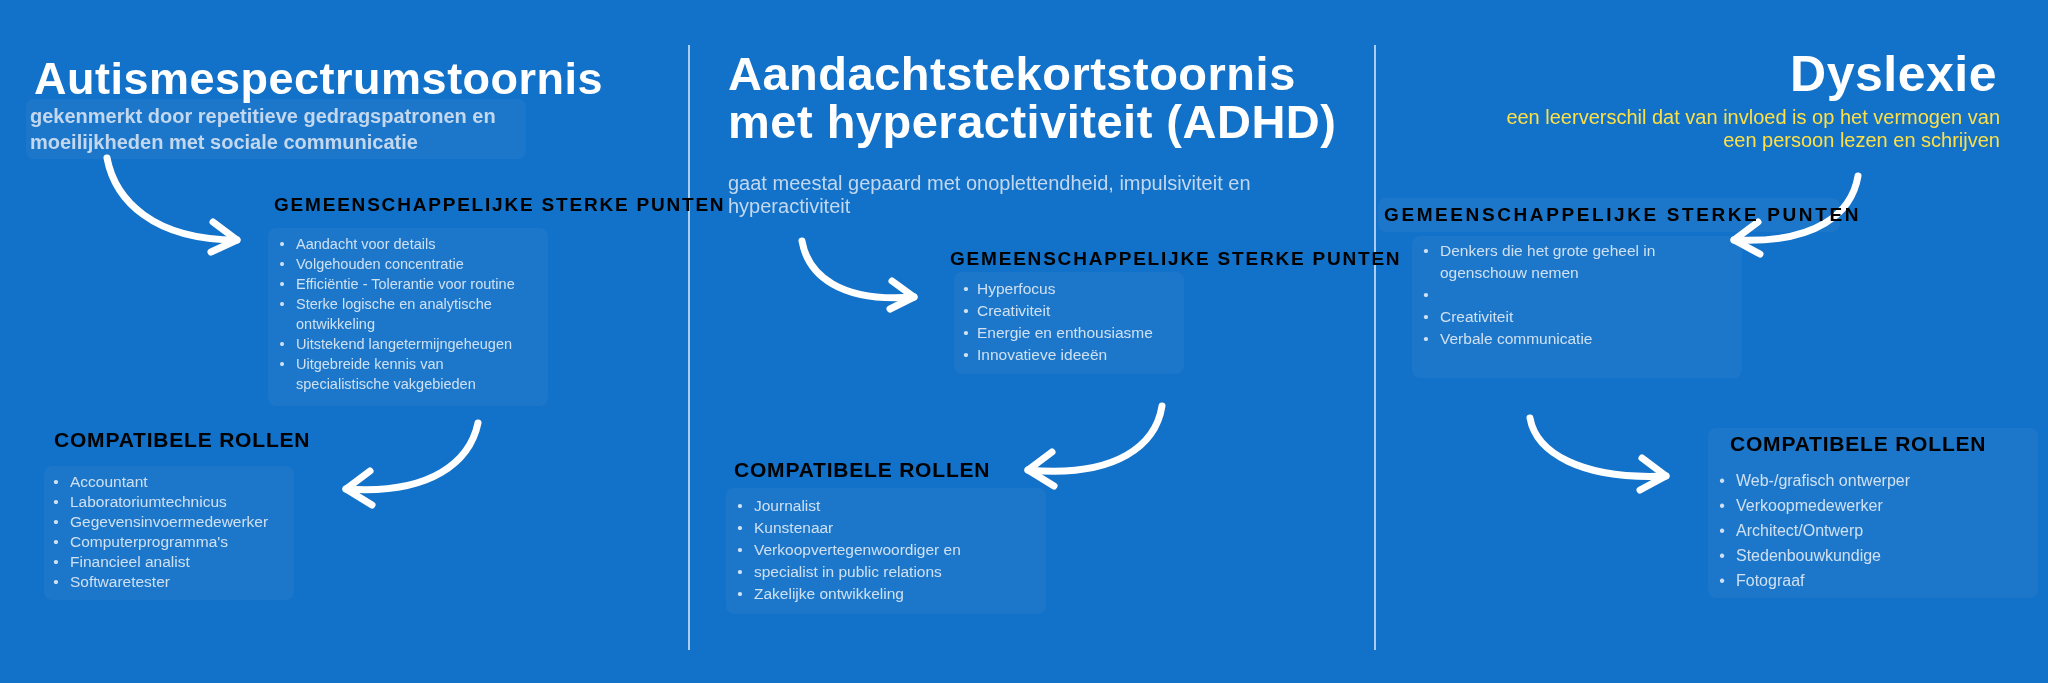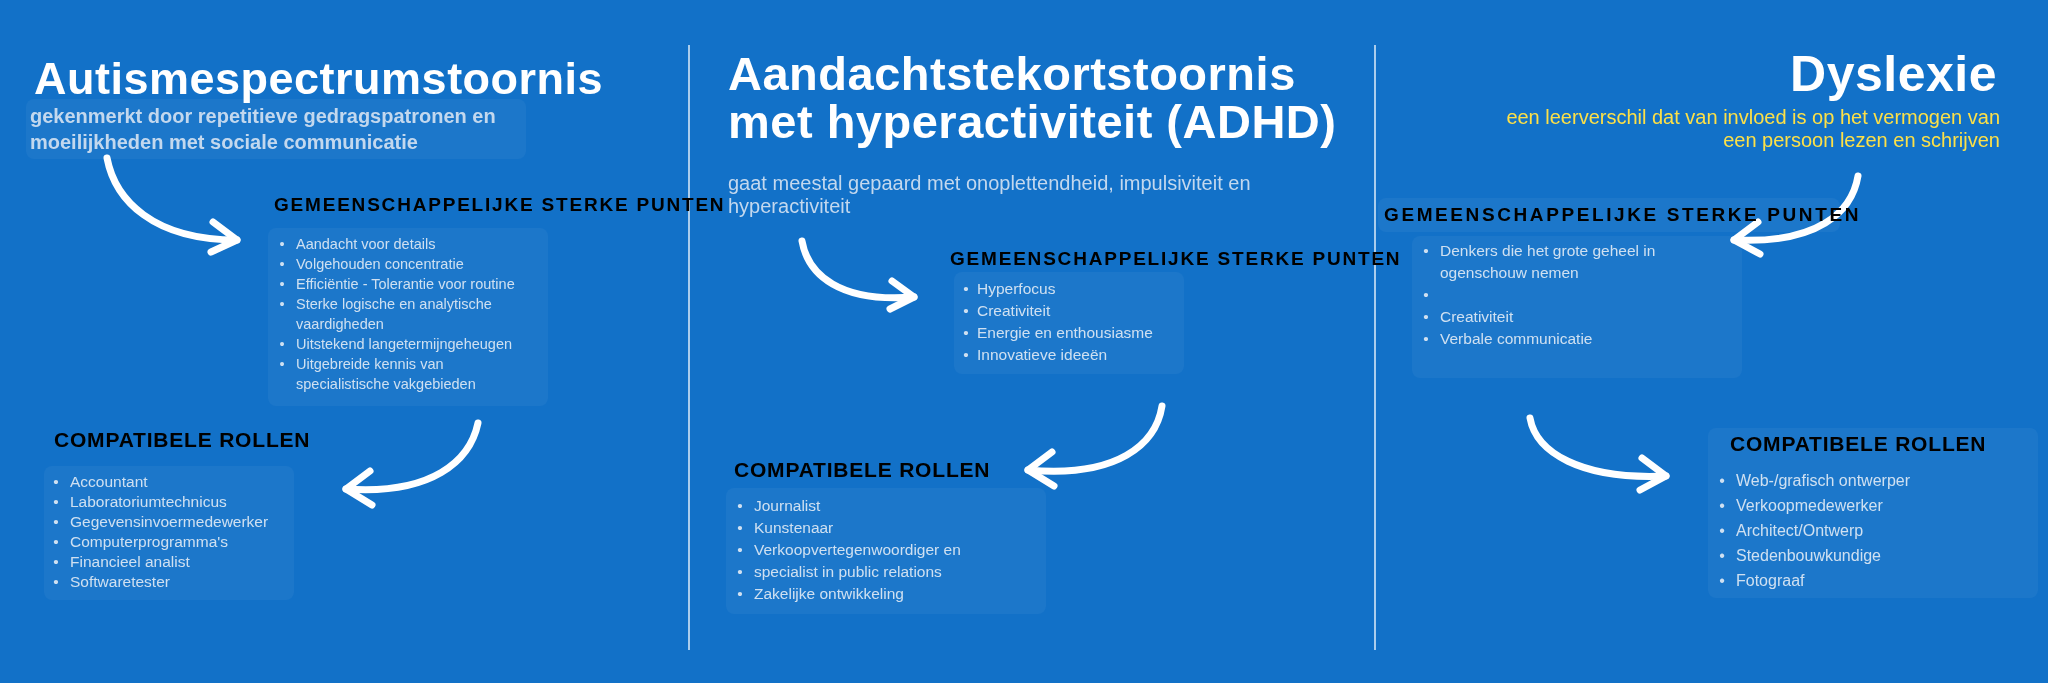--- a/index.html
+++ b/index.html
@@ -79,21 +79,21 @@
       <span class="dot">•</span>
       <span class="li-text">Volgehouden concentratie</span>
     </li>
     <li>
       <span class="dot">•</span>
       <span class="li-text">Efficiëntie - Tolerantie voor routine</span>
     </li>
     <li>
       <span class="dot">•</span>
       <span class="li-text">Sterke logische en analytische
-vaardigheden</span>
+ontwikkeling</span>
     </li>
     <li>
       <span class="dot">•</span>
       <span class="li-text">Uitstekend langetermijngeheugen</span>
     </li>
     <li>
       <span class="dot">•</span>
       <span class="li-text">Uitgebreide kennis van
 specialistische vakgebieden</span>
     </li>

